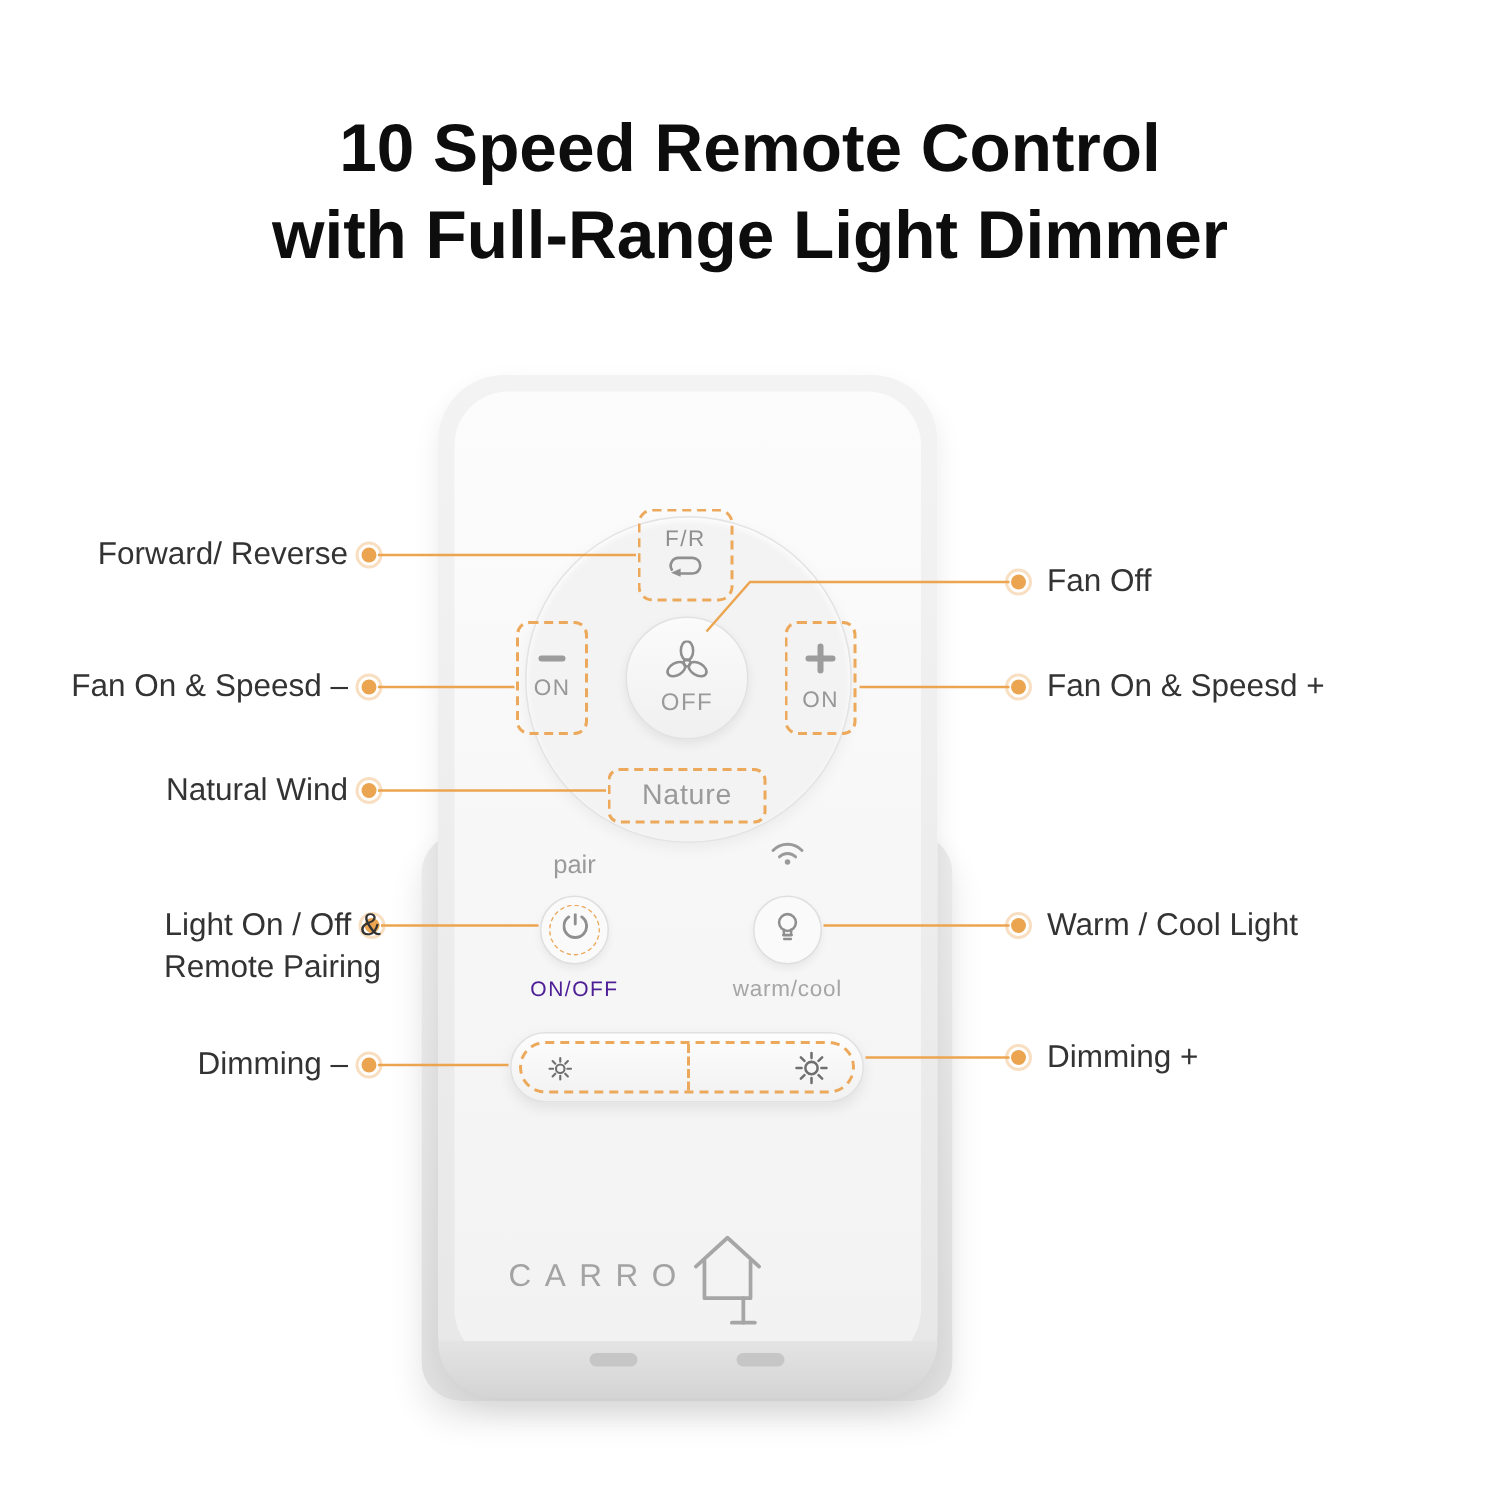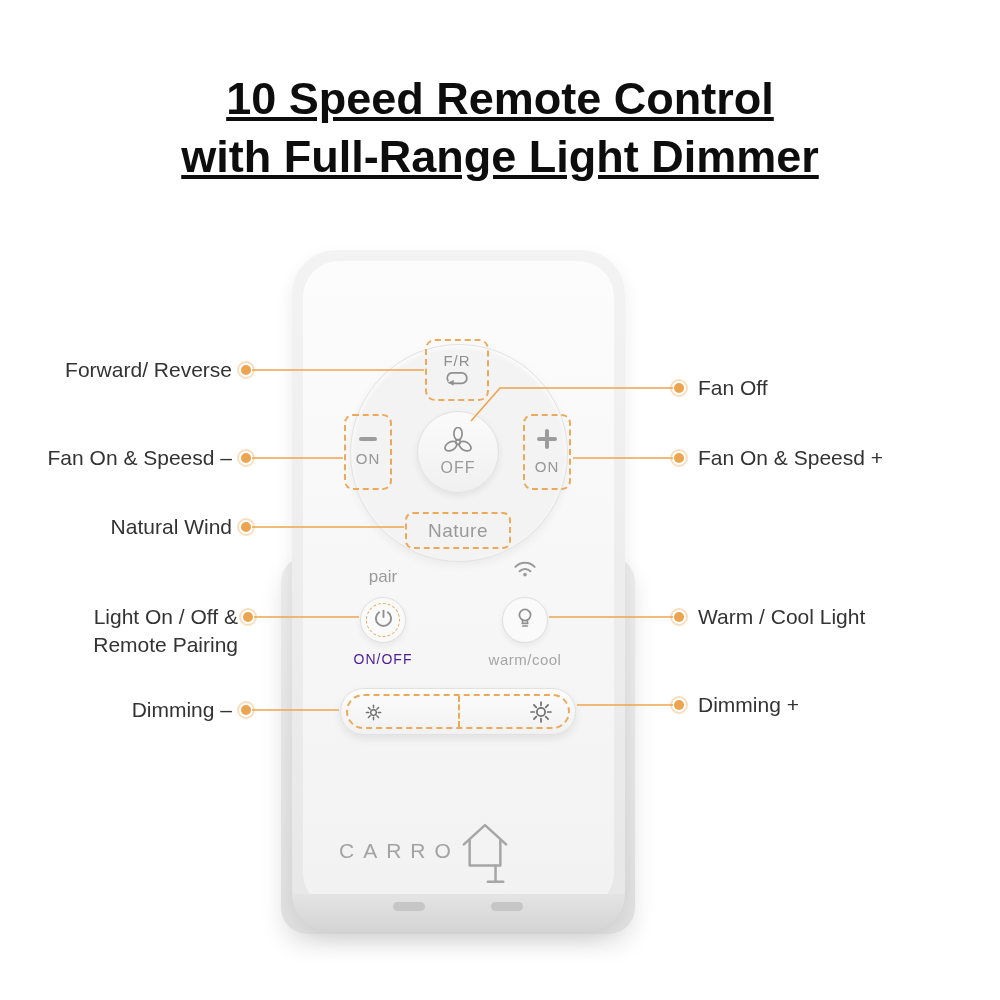--- a/index.html
+++ b/index.html
@@ -2,21 +2,21 @@
 <html><head>
 <meta charset="utf-8">
 <style>
   html,body{margin:0;padding:0;background:#fff;}
   .canvas{
     position:relative;width:1000px;height:1000px;background:#ffffff;
     font-family:"Liberation Sans",sans-serif;overflow:hidden;
   }
   
   .title{position:absolute;top:70px;left:0;right:0;text-align:center;
-    font-size:45px;font-weight:bold;color:#0d0d0d;line-height:1.28;text-decoration:underline;}
+    font-size:45px;font-weight:bold;color:#0d0d0d;line-height:1.28;}
   
   .remote-back{position:absolute;left:281px;top:556px;width:354px;height:378px;
     background:linear-gradient(#ECECEC,#DFDFDF);border-radius:26px;
     box-shadow:0 12px 22px rgba(0,0,0,0.10);}
   .remote-body{position:absolute;left:292px;top:250px;width:333px;height:682px;
     background:linear-gradient(180deg,#F3F3F3,#E7E7E7);border-radius:44px;
     box-shadow:0 8px 18px rgba(0,0,0,0.08);}
   .remote-face{position:absolute;left:303px;top:261px;width:311px;height:648px;
     background:linear-gradient(180deg,#FCFCFC,#F2F2F2);border-radius:36px;}
   .remote-bottom{position:absolute;left:292px;top:894px;width:333px;height:38px;
@@ -66,21 +66,21 @@
     border:2px dashed #ECA95B;border-radius:18px;}
   .dimmer-divider{position:absolute;left:50%;top:7px;bottom:7px;border-left:2px dashed #ECA95B;}
   .sun-small{position:absolute;left:24px;top:15px;}
   .sun-large{position:absolute;right:22px;top:11px;}
   
   .brand-text{position:absolute;left:339px;top:839px;font-size:21px;letter-spacing:9px;color:#A3A3A3;}
   .house-wrap{position:absolute;left:461px;top:818px;}
   
   .co{position:absolute;color:#333333;font-size:21px;line-height:28px;}
   .co.left{left:0;width:232px;text-align:right;}
-  .co.left4{left:0;width:238px;text-align:right;}
+  .co.left4{left:16px;width:238px;text-align:right;}
   .co.right{left:698px;text-align:left;}
   
   .overlay{position:absolute;left:0;top:0;pointer-events:none;}
 </style>
 </head>
 <body>
 
 <div class="canvas">
 
   <div class="title">

